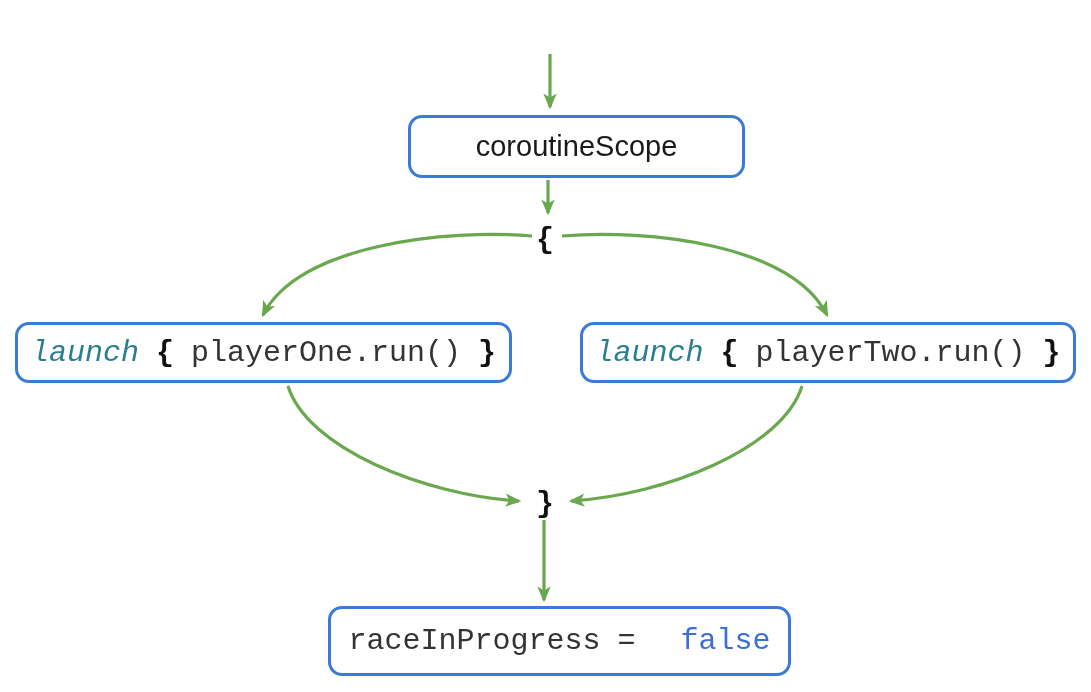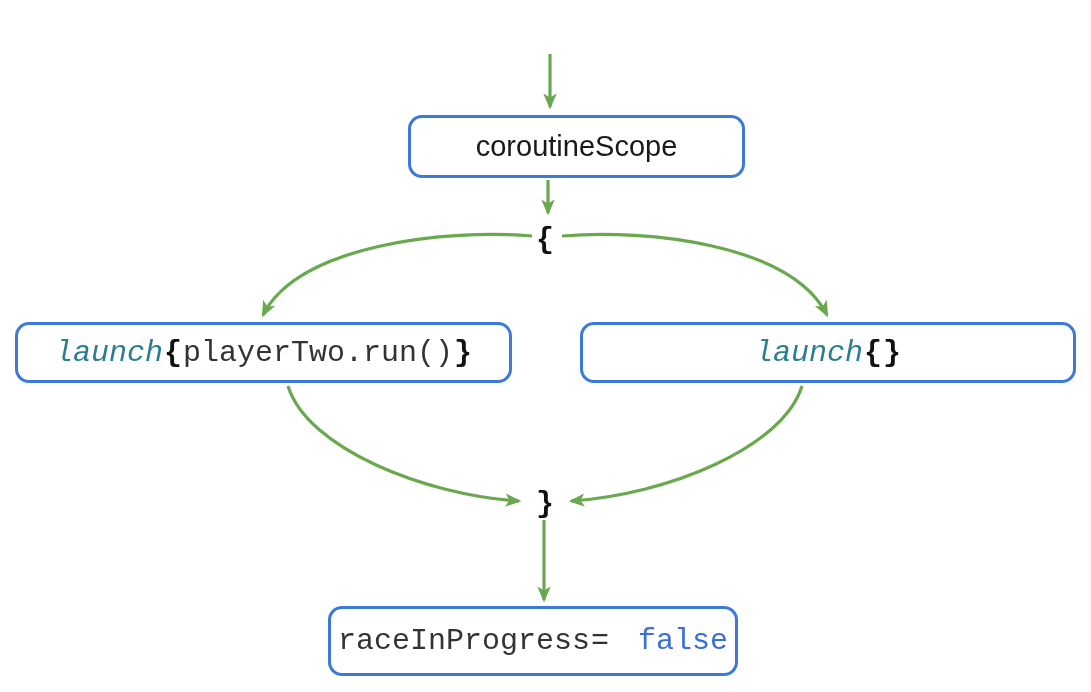--- a/index.html
+++ b/index.html
@@ -38,23 +38,23 @@
     display:flex;align-items:center;justify-content:center;
   }
   .node-scope{left:408px;top:115px;width:337px;height:63px;}
   .node-scope .scope-text{
     font-family:"Liberation Sans",sans-serif;
     font-size:29px;color:var(--scope-text);line-height:1;
   }
   .node-launch{top:322px;width:497px;height:61px;}
   .node-launch-one{left:15px;}
   .node-launch-two{left:580px;width:496px;}
-  .node-result{left:328px;top:606px;width:410px;height:70px;font-family:Liberation Mono, monospace;}
+  .node-result{left:328px;top:606px;width:463px;height:70px;font-family:Liberation Mono, monospace;}
 
-  .code-row{display:flex;align-items:baseline;gap:1px;font-size:30px;line-height:1;white-space:pre;}
+  .code-row{display:flex;align-items:baseline;gap:17px;font-size:30px;line-height:1;white-space:pre;}
   .kw{font-style:italic;color:var(--keyword-teal);}
   .code-body{color:var(--code-dark);}
   .brace-inline{font-weight:700;color:var(--brace-black);}
   .op{color:var(--code-dark);}
   .val{color:var(--value-blue);margin-left:28px;}
 
   .free-brace{
     position:absolute;transform:translate(-50%,-50%);
     font-size:30px;font-weight:700;line-height:1;color:var(--brace-black);white-space:pre;
   }
@@ -85,29 +85,30 @@
   <div class="node node-scope">
     <span class="scope-text">coroutineScope</span>
   </div>
 
   <div class="free-brace brace-open">{</div>
 
   <div class="node node-launch node-launch-one">
     <div class="code-row">
       <span class="kw">launch</span>
       <span class="brace-inline">{</span>
-      <span class="code-body">playerTwo.run()</span>
+      <span class="code-body">playerOne.run()</span>
       <span class="brace-inline">}</span>
     </div>
   </div>
 
   <div class="node node-launch node-launch-two">
     <div class="code-row">
       <span class="kw">launch</span>
       <span class="brace-inline">{</span>
+      <span class="code-body">playerTwo.run()</span>
       <span class="brace-inline">}</span>
     </div>
   </div>
 
   <div class="free-brace brace-close">}</div>
 
   <div class="node node-result">
     <div class="code-row">
       <span class="code-body">raceInProgress</span>
       <span class="op">=</span>

